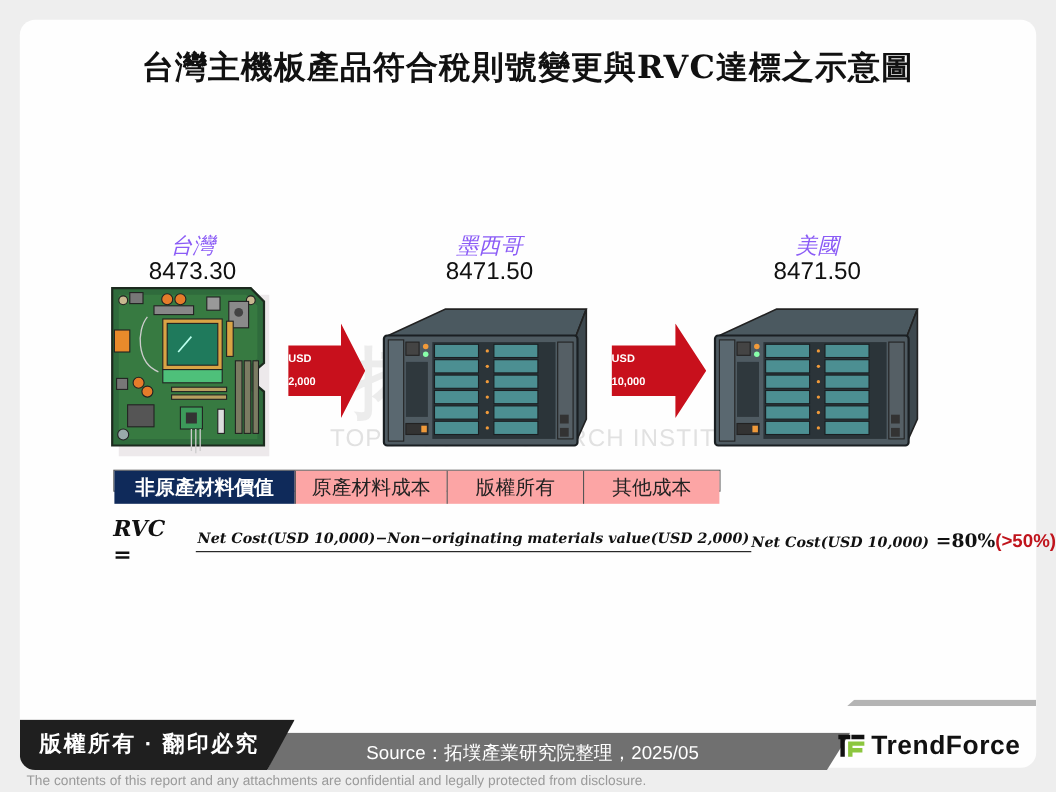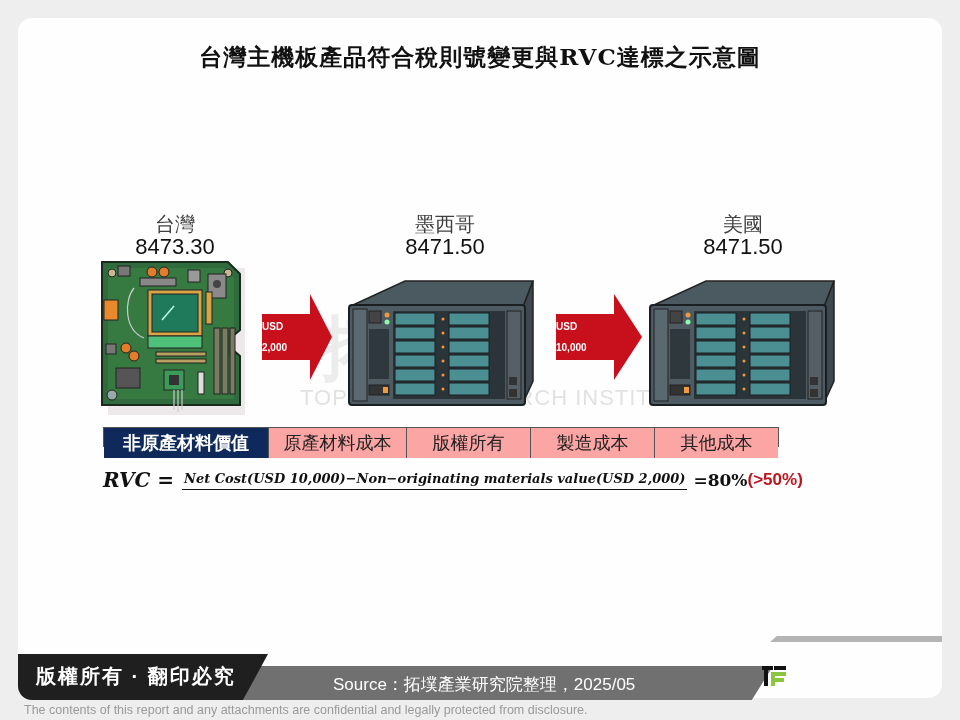--- a/index.html
+++ b/index.html
@@ -5,26 +5,26 @@
   * { box-sizing: border-box; margin: 0; padding: 0; }
   html, body { width: 960px; height: 720px; overflow: hidden; }
   body { background: #eeeeee; font-family: "Liberation Sans", "DejaVu Sans", sans-serif; position: relative; }
 
   .card {
     position: absolute; left: 18px; top: 18px; width: 924px; height: 680px;
     background: #fefefe; border-radius: 14px; overflow: hidden;
   }
   .title {
     position: absolute; left: 0; right: 0; top: 42px; text-align: center;
-    font-family: "DejaVu Serif", serif; font-weight: bold; font-size: 23px; color: #111;
+    font-family: "DejaVu Serif", serif; font-weight: bold; font-size: 29px; color: #111;
     letter-spacing: 1px;
   }
 
   .node-label { position: absolute; text-align: center; }
-  .node-country { color: #404040; font-size: 20px; line-height: 22px; }
+  .node-country { color: #8b5cf6; font-size: 20px; line-height: 22px; font-style: italic; }
   .node-code { color: #111; font-size: 22px; line-height: 24px; }
 
   .watermark {
     position: absolute; left: 300px; top: 385px; width: 340px; text-align: center;
     font-size: 22px; color: rgba(150,150,150,0.28); letter-spacing: 1px; white-space: nowrap;
   }
   .watermark-logo {
     position: absolute; left: 320px; top: 308px; width: 300px; height: 80px;
     font-size: 70px; font-weight: bold; color: rgba(140,140,140,0.16);
     letter-spacing: 6px; line-height: 80px; white-space: nowrap;
@@ -244,40 +244,41 @@
   </g>
   <rect x="162" y="34" width="14" height="88" fill="#555f65" stroke="#222"></rect>
   <rect x="164" y="100" width="8" height="8" fill="#333"></rect>
   <rect x="164" y="112" width="8" height="8" fill="#333"></rect>
 </svg>
 
 <div class="cost-table">
   <div class="cost-cell highlight" style="width:164px;">非原產材料價值</div>
   <div class="cost-cell" style="width:138px;">原產材料成本</div>
   <div class="cost-cell" style="width:124px;">版權所有</div>
-  <div class="cost-cell" style="width:124px;">製造成本</div>
   <div class="cost-cell" style="width:124px;">其他成本</div>
 </div>
 
 <div class="formula">
   <span class="rvc-lhs">RVC =</span>
   <div class="fraction">
     <span class="numerator">Net Cost(USD 10,000)−Non−originating materials value(USD 2,000)</span>
+    <span class="denominator">Net Cost(USD 10,000)</span>
   </div>
   <span class="rvc-result">=80%</span>
   <span class="rvc-threshold">(&gt;50%)</span>
 </div>
 
 <div class="footer-stripe"></div>
 <div class="footer-gray"></div>
 <div class="footer-dark"></div>
 <div class="footer-dark-text">版權所有 · 翻印必究</div>
 <div class="footer-source">Source：拓墣產業研究院整理，2025/05</div>
 
 <div class="logo-box">
   <svg class="logo-icon" viewBox="0 0 24 24">
     <path d="M0 2 H11 V6 H6 V22 H2 V6 H0 Z" fill="#111"></path>
     <path d="M12 2 H24 V6 H12 Z" fill="#111"></path>
     <path d="M9 8 H24 V12 H13 V14 H22 V18 H13 V22 H9 Z" fill="#8cc63f"></path>
   </svg>
+  <span class="logo-text">TrendForce</span>
 </div>
 
 <div class="disclaimer">The contents of this report and any attachments are confidential and legally protected from disclosure.</div>
 
 </body></html>

